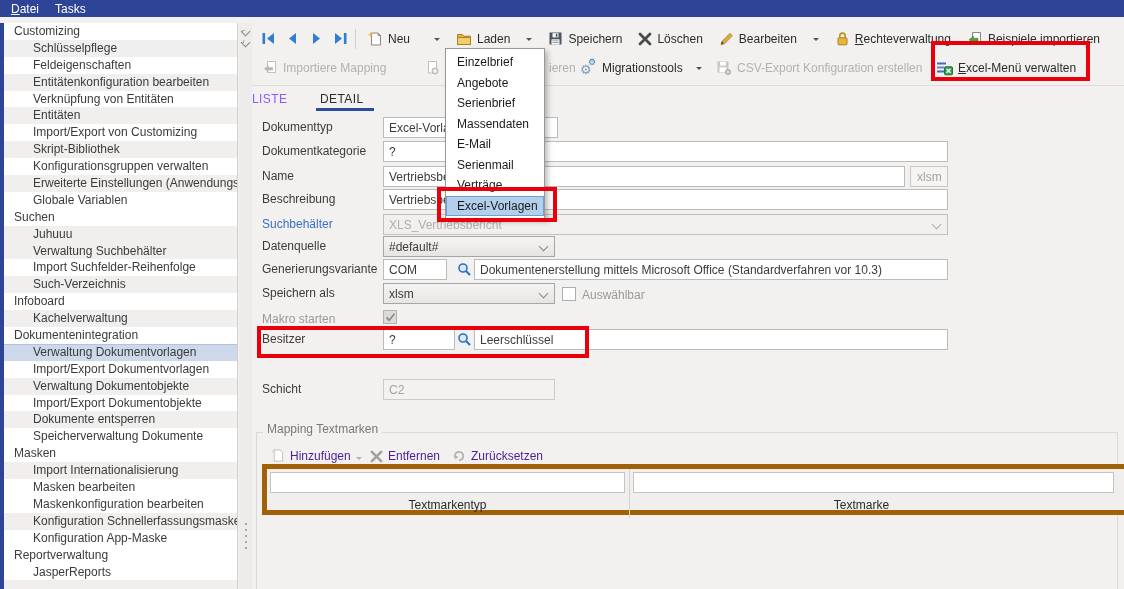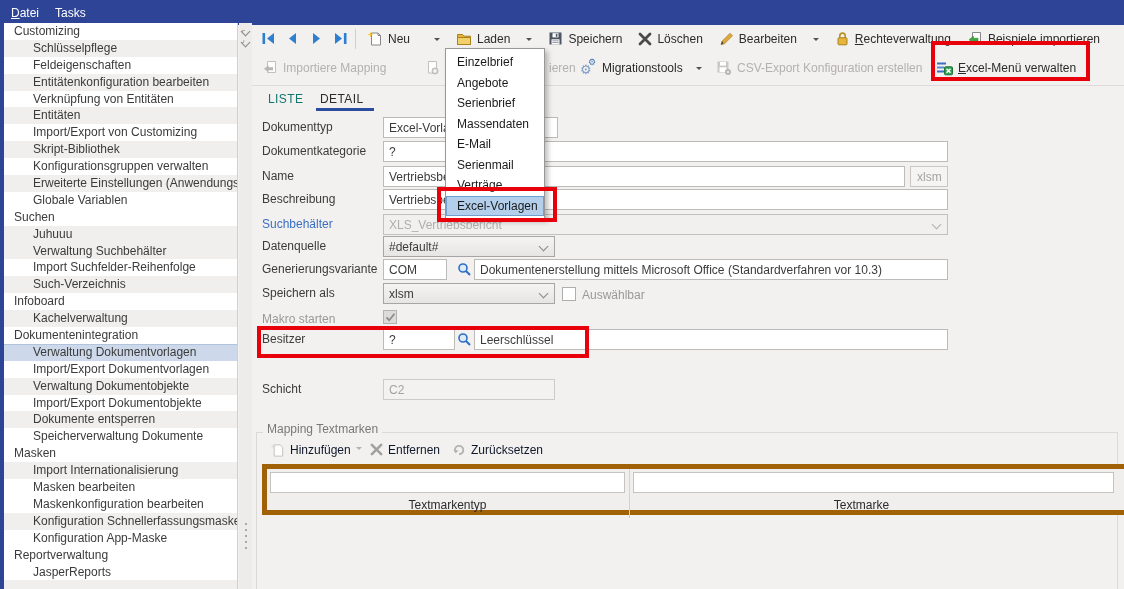--- a/index.html
+++ b/index.html
@@ -1,21 +1,21 @@
 <!DOCTYPE html>
 <html><head>
 <meta charset="utf-8">
 <style>
   *{box-sizing:border-box;margin:0;padding:0}
   html,body{background:#fff}
   #app{position:relative;width:1124px;height:589px;overflow:hidden;
        font-family:"Liberation Sans",sans-serif;font-size:12px;color:#3b3b3b;
        background:#f2f1f0}
   
-  .titlebar{position:absolute;left:0;top:0;width:1124px;height:25px;background:#2e4497;
+  .titlebar{position:absolute;left:0;top:0;width:1124px;height:17px;background:#2e4497;
             display:flex;align-items:center;gap:16px;padding-left:11px;color:#fff}
   .titlebar .mitem{cursor:default}
   .accel::first-letter{text-decoration:underline}
   .mitem{display:inline-block}
   
   .left-edge{position:absolute;left:0;top:23px;width:4px;height:566px;background:#2e4497}
   
   .sidebar{position:absolute;left:4px;top:23px;width:234px;height:566px;background:#fff;
            border-right:1px solid #d2d0ce;overflow:hidden}
   .side-item{height:16.9px;line-height:16.9px;padding-left:10px;white-space:nowrap;overflow:hidden;cursor:default}
@@ -33,21 +33,21 @@
   .vsep{width:1px;height:20px;background:#d2d0ce;margin:0 3px}
   .dd{width:0;height:0;border:3.5px solid transparent;border-top-color:#55534f;margin-top:4px}
   .dd.gray{border-top-color:#b3b1af}
   .t2item{position:absolute;top:55px;height:26px;display:flex;align-items:center;gap:5px;white-space:nowrap}
   .disabled-t{color:#b3b1af}
   .enabled-t{color:#2b2b2b}
   .hline{position:absolute;left:252px;top:85px;width:872px;height:1px;background:#dddbd9}
   .icon{display:inline-flex;align-items:center;justify-content:center}
   
   .tab{position:absolute;top:92px;letter-spacing:.4px;cursor:default}
-  .tab.liste{left:268px;color:#0f766e}
+  .tab.liste{left:252px;color:#8b5cf6}
   .tab.detail{left:320px;color:#2b2b2b}
   .tab-underline{position:absolute;left:316px;top:108px;width:58px;height:3px;background:#2b4d9e}
   
   .frow{position:absolute;left:0;width:1124px;height:24px}
   .flabel{position:absolute;left:262px;top:3px;white-space:nowrap}
   .flabel.gray{color:#9b9997}
   .flabel.link{color:#3a6fc1}
   .fld{position:absolute;height:21px;background:#fff;border:1px solid #bdbbb9;padding:3px 5px;
        white-space:nowrap;overflow:hidden}
   .fld.dis{background:#f3f2f1;color:#a5a3a1;border-color:#cdcbc9}
@@ -60,21 +60,21 @@
   .badge{position:absolute;height:21px;background:#f5f4f3;border:1px solid #c9c7c5;color:#a5a3a1;
          padding:3px 6px}
   .cb{position:absolute;width:14px;height:14px;border:1px solid #8a8886;background:#e4e2e1;
       display:flex;align-items:center;justify-content:center}
   .cb.light{background:#fff;border-color:#b0aeac}
   .cb.dim{background:#dcdbda;border-color:#b4b2b0}
   .mag{position:absolute;width:15px;height:15px}
   
   .mapbox{position:absolute;left:256px;top:432px;width:862px;height:160px;border:1px solid #dcdad8}
   .maplegend{position:absolute;left:263px;top:422px;background:#f2f1f0;padding:0 4px;color:#7a7876}
-  .mapbtn{position:absolute;top:443px;height:20px;display:flex;align-items:flex-start;gap:5px;color:#0f172a;white-space:nowrap}
+  .mapbtn{position:absolute;top:443px;height:20px;display:flex;align-items:flex-end;gap:5px;color:#4c1d95;white-space:nowrap}
   .map-table{position:absolute;left:262px;top:464px;width:995px;height:51px;border:5px solid #a16207;background:#f0efee}
   .map-filter{position:absolute;top:3px;height:21px;background:#fff;border:1px solid #c6c4c2}
   .map-col-div{position:absolute;left:362px;top:0;width:1px;height:49px;background:#d4d2d0}
   .map-h{position:absolute;top:29px;text-align:center;color:#2b2b2b}
   
   .menu-pop{position:absolute;left:445px;top:48px;width:100px;height:171px;background:#fff;
             border:1px solid #9a9896;box-shadow:3px 3px 5px rgba(0,0,0,.25);padding-top:3px;z-index:50}
   .menu-item{height:20.5px;line-height:20.5px;padding-left:11px;white-space:nowrap;color:#1a1a1a;cursor:default}
   .menu-item.highlighted{background:#b3cfeb;box-shadow:inset 0 0 0 1px #70a0d0}
   

